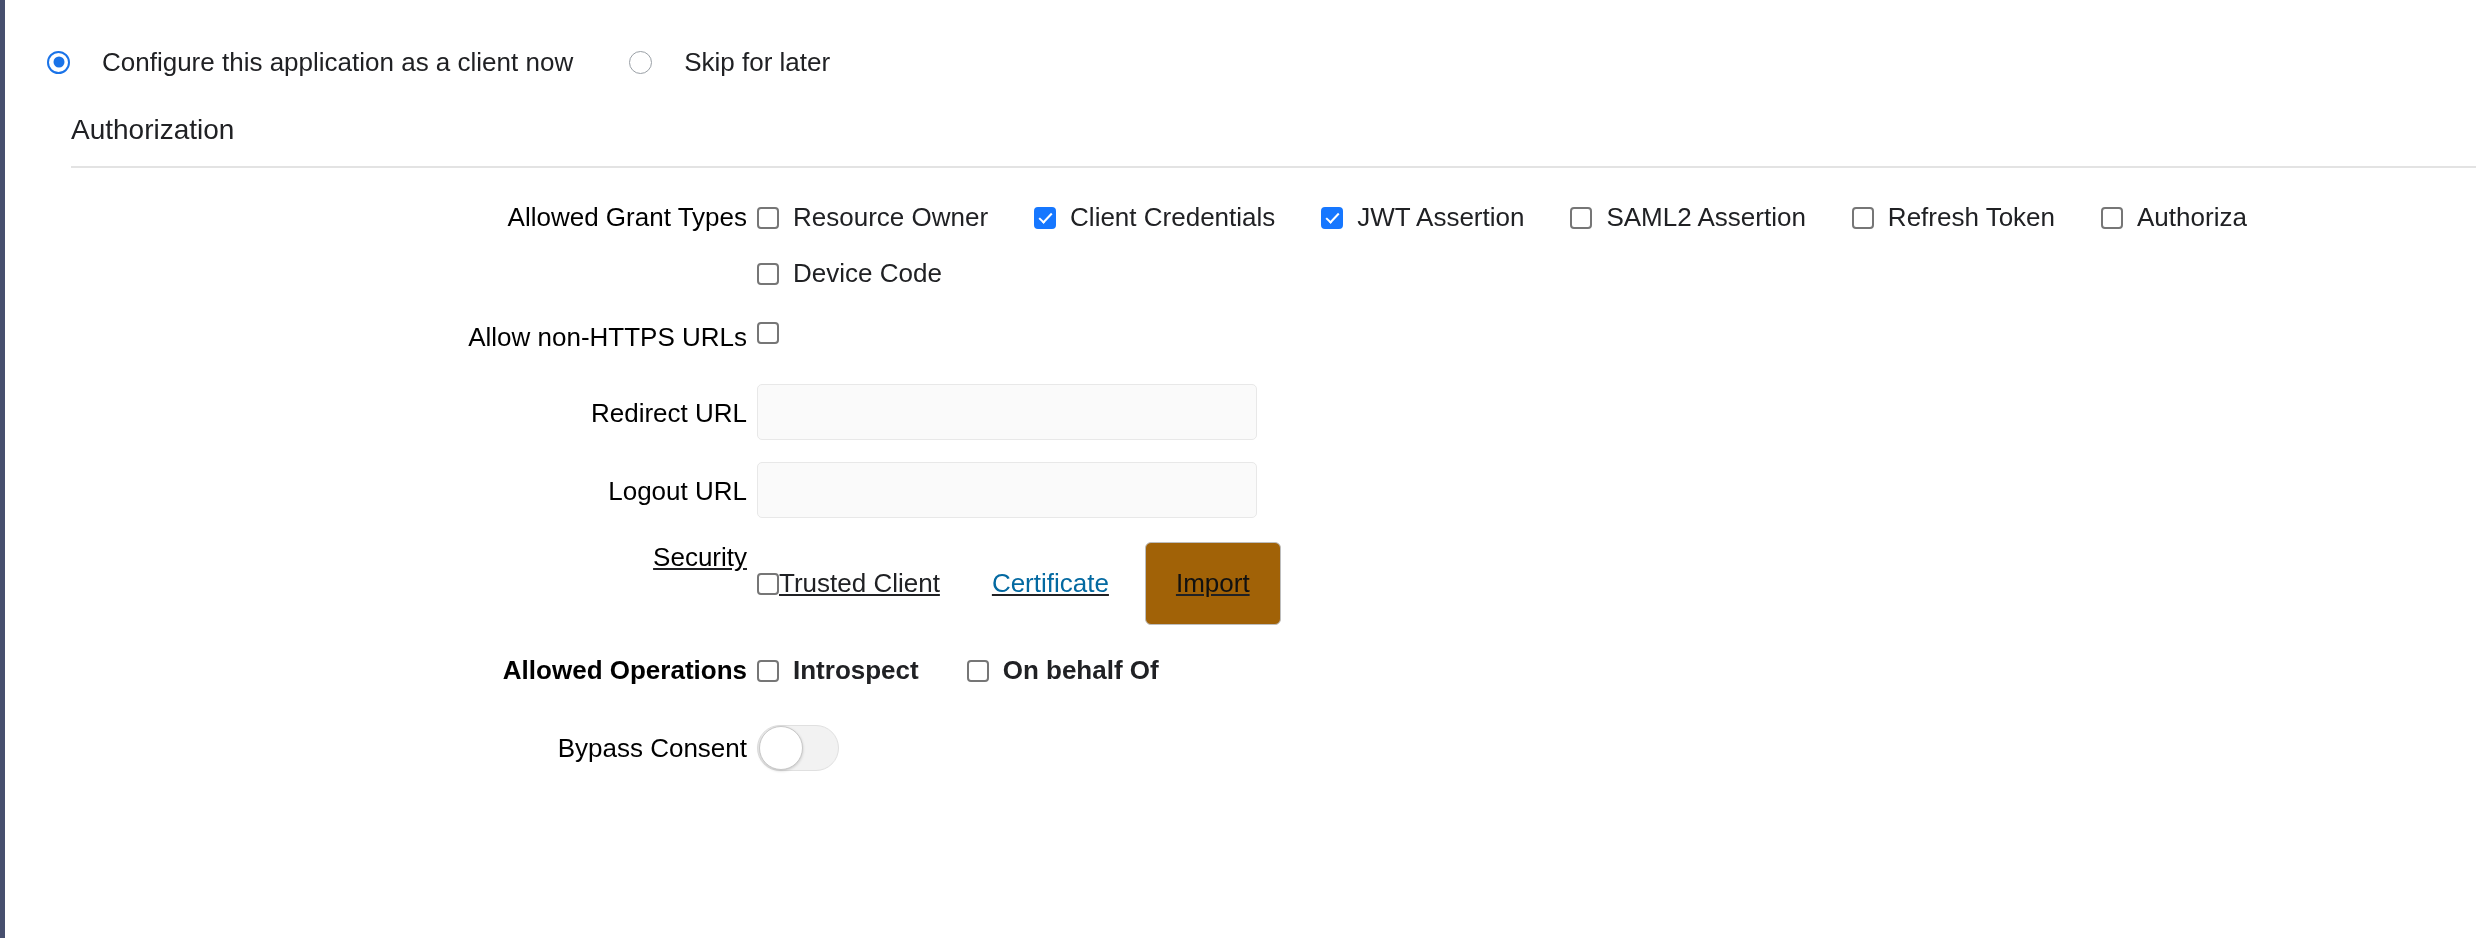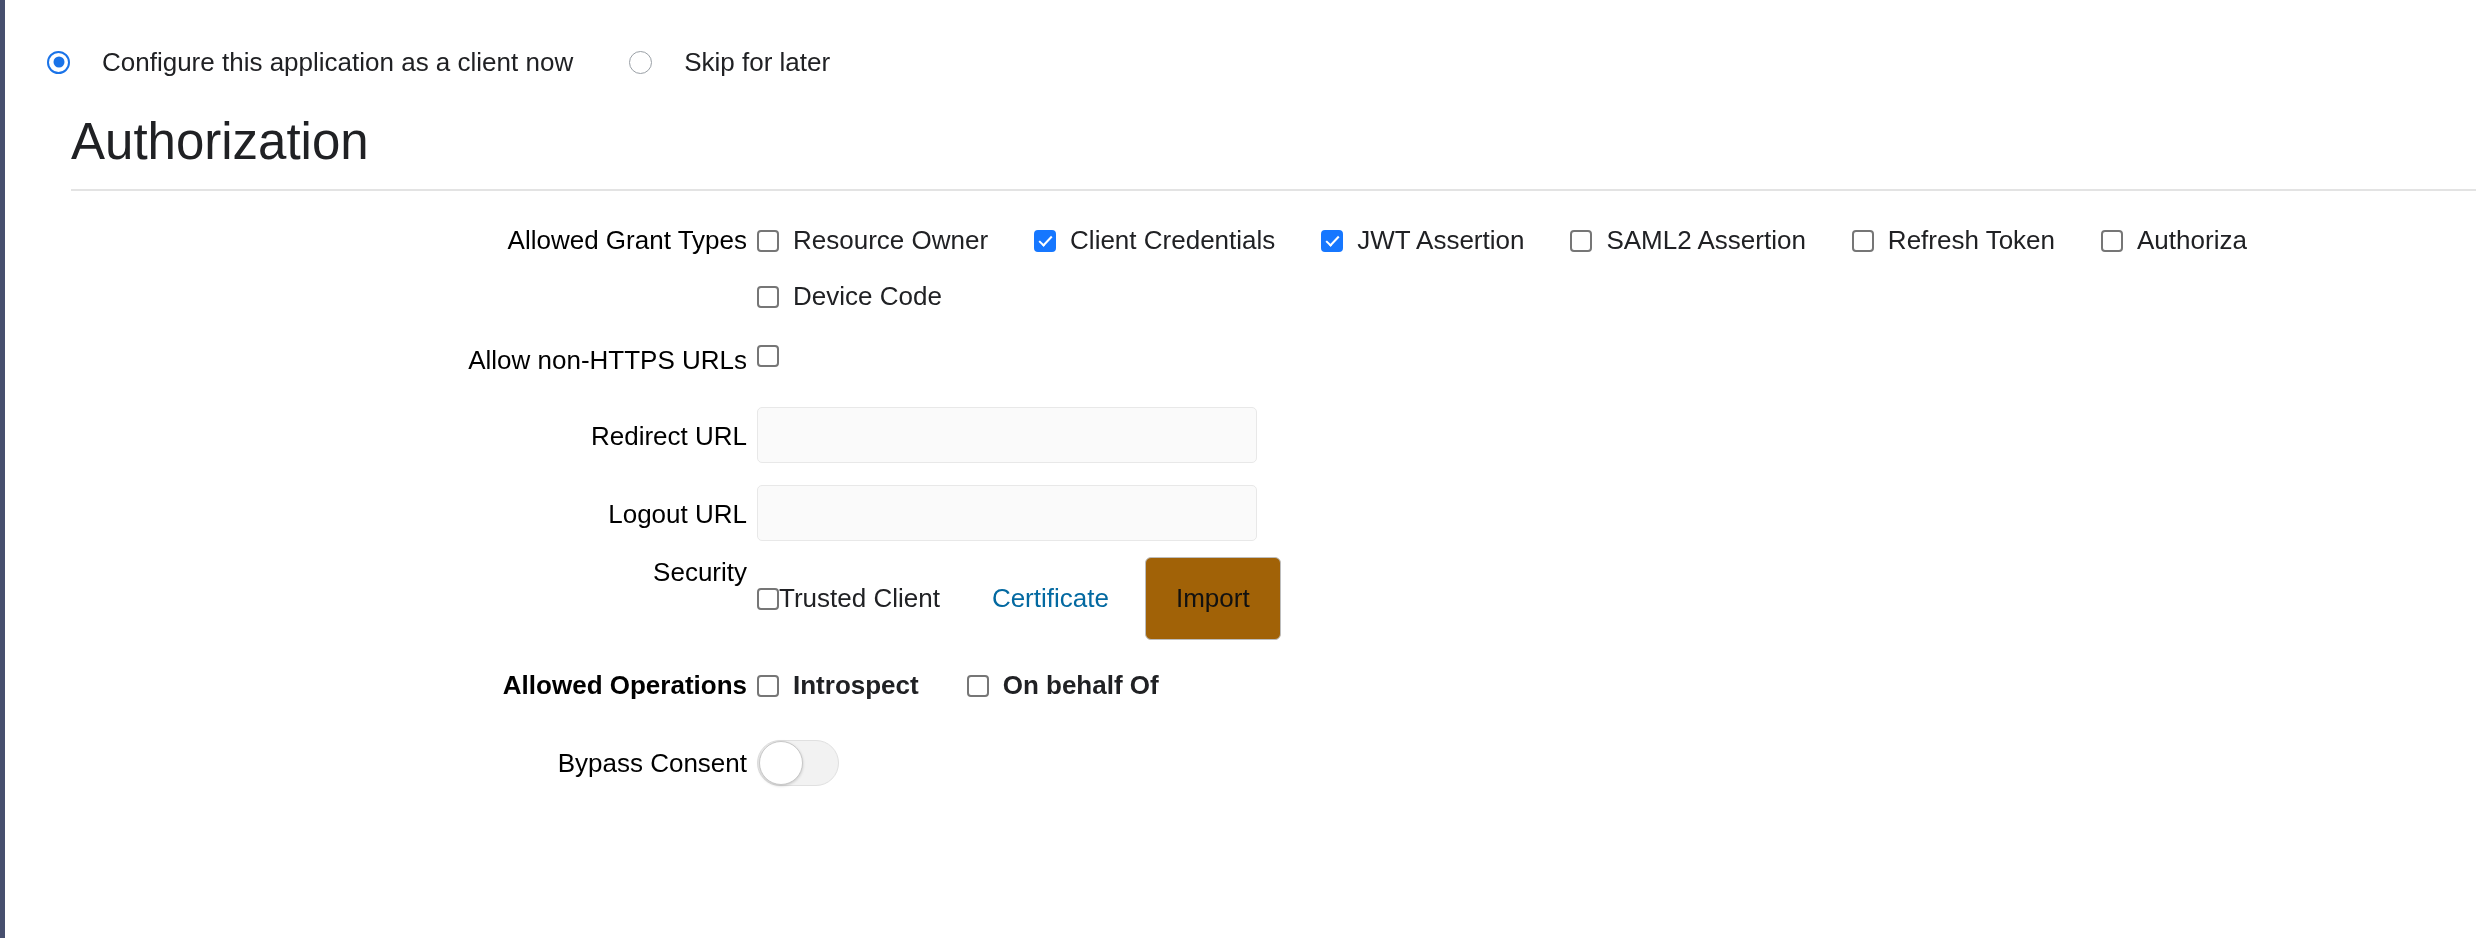--- a/index.html
+++ b/index.html
@@ -77,21 +77,21 @@
     font-size: 26px;
     color: #202124;
     white-space: nowrap;
   }
 
   
   .section {
     margin: 38px 0 0 66px;
   }
   .section-title {
-    font-size: 51px;
+    font-size: 28px;
     font-weight: 400;
     color: #202124;
     line-height: 1;
     margin: 0;
     padding-bottom: 22px;
   }
   .section-divider {
     height: 2px;
     background: #e3e3e3;
     margin-left: 0;
@@ -180,21 +180,21 @@
     border-radius: 5px;
     font-family: "Liberation Sans", sans-serif;
     font-size: 24px;
     color: #202124;
     padding: 0 12px;
     outline: none;
   }
   .field-row .row-label { padding-top: 14px; }
 
   
-  .security-row { margin-top: 16px; }
+  .security-row { margin-top: 24px; text-decoration: underline; }
   .cert-label {
     margin-left: 52px;
     font-size: 26px;
     color: #0369a1;
     white-space: nowrap;
   }
   .import-btn {
     margin-left: 36px;
     background: #a16207;
     border: 1.6px solid #bdbdbd;

